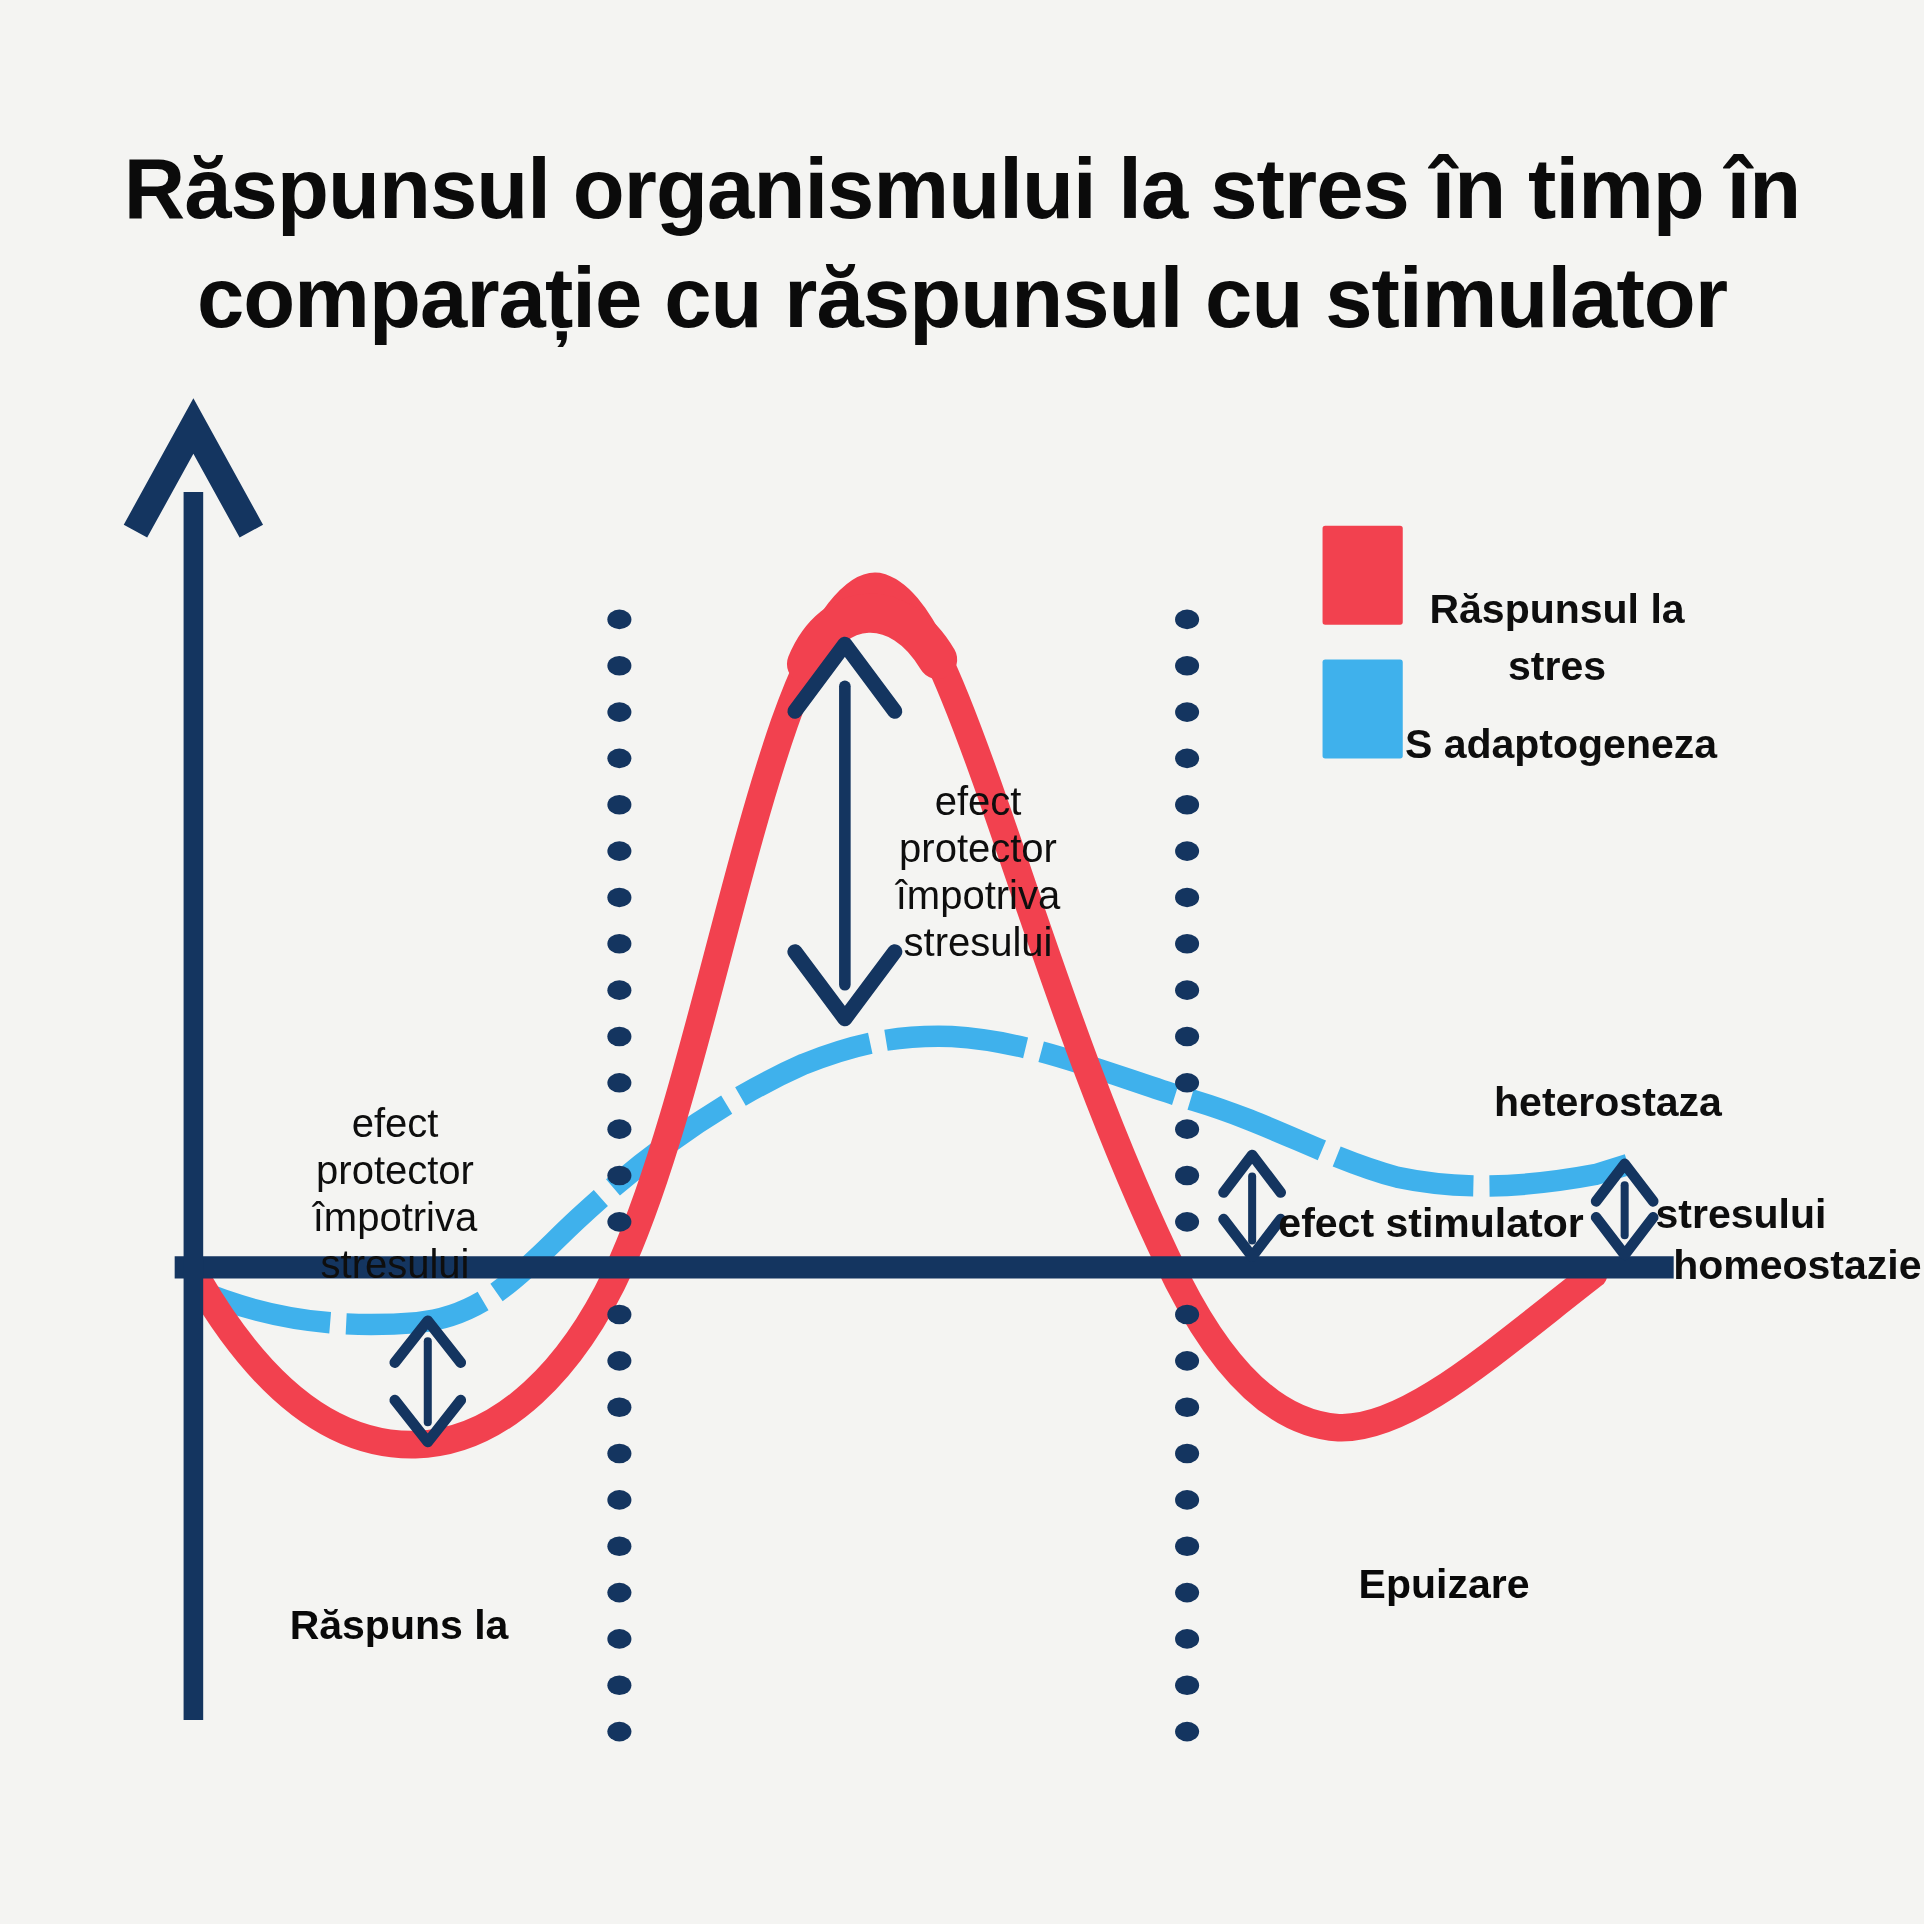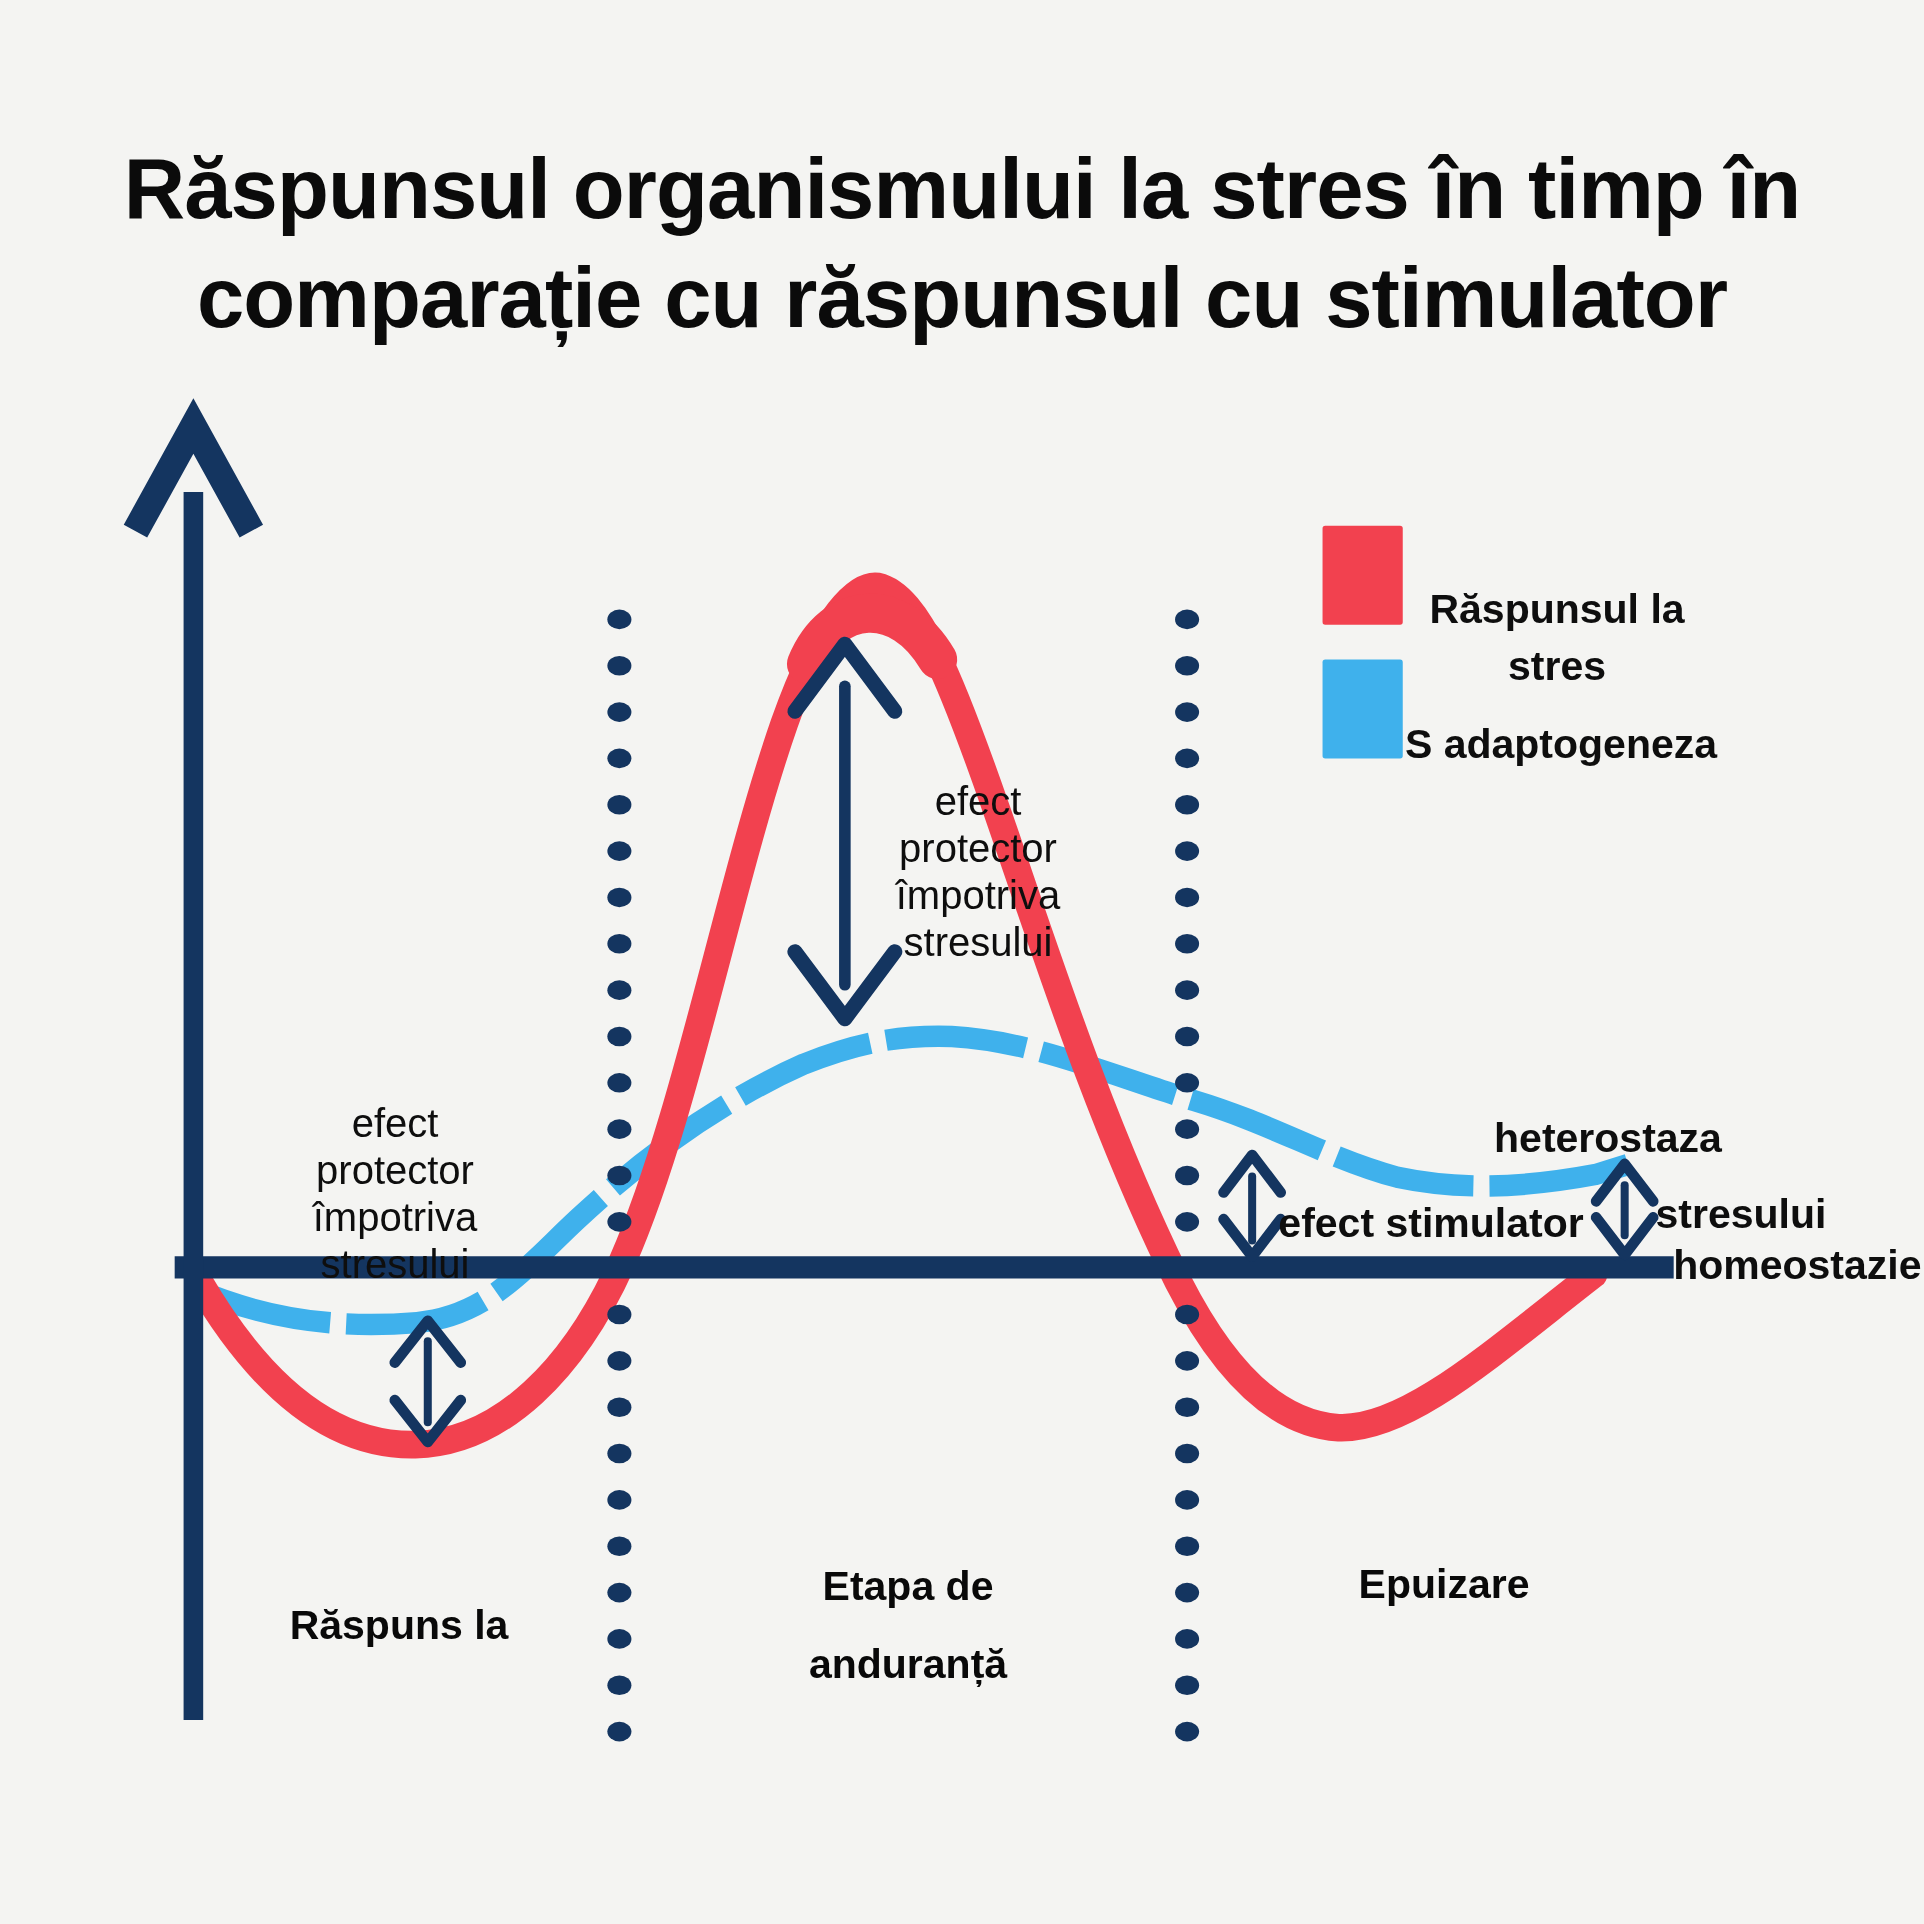--- a/index.html
+++ b/index.html
@@ -159,28 +159,24 @@
     <div>stresului</div>
   </div>
 
   <div class="lbl annot" style="left:395px;top:1194px;">
     <div>efect</div>
     <div>protector</div>
     <div>împotriva</div>
     <div>stresului</div>
   </div>
 
-  <div class="lbl annot-sm" style="left:1608px;top:1102px;margin-top:36px;">heterostaza</div>
+  <div class="lbl annot-sm" style="left:1608px;top:1102px;">heterostaza</div>
   <div class="lbl annot-sm" style="left:1431px;top:1223px;">efect stimulator</div>
   <div class="lbl annot-sm" style="left:1741px;top:1214px;">stresului</div>
   <div class="lbl annot-sm" style="left:1803px;top:1265px;">homeostaziei</div>
 
   <div class="lbl phase" style="left:399px;top:1625px;">
     <div>Răspuns la</div>
   </div>
-  <div class="lbl phase" style="left:908px;top:1625px;">
-    <div>Etapa de</div>
-    <div>anduranță</div>
-  </div>
   <div class="lbl phase" style="left:1444px;top:1584px;">Epuizare</div>
 
 </div>
 
 
 </body></html>

